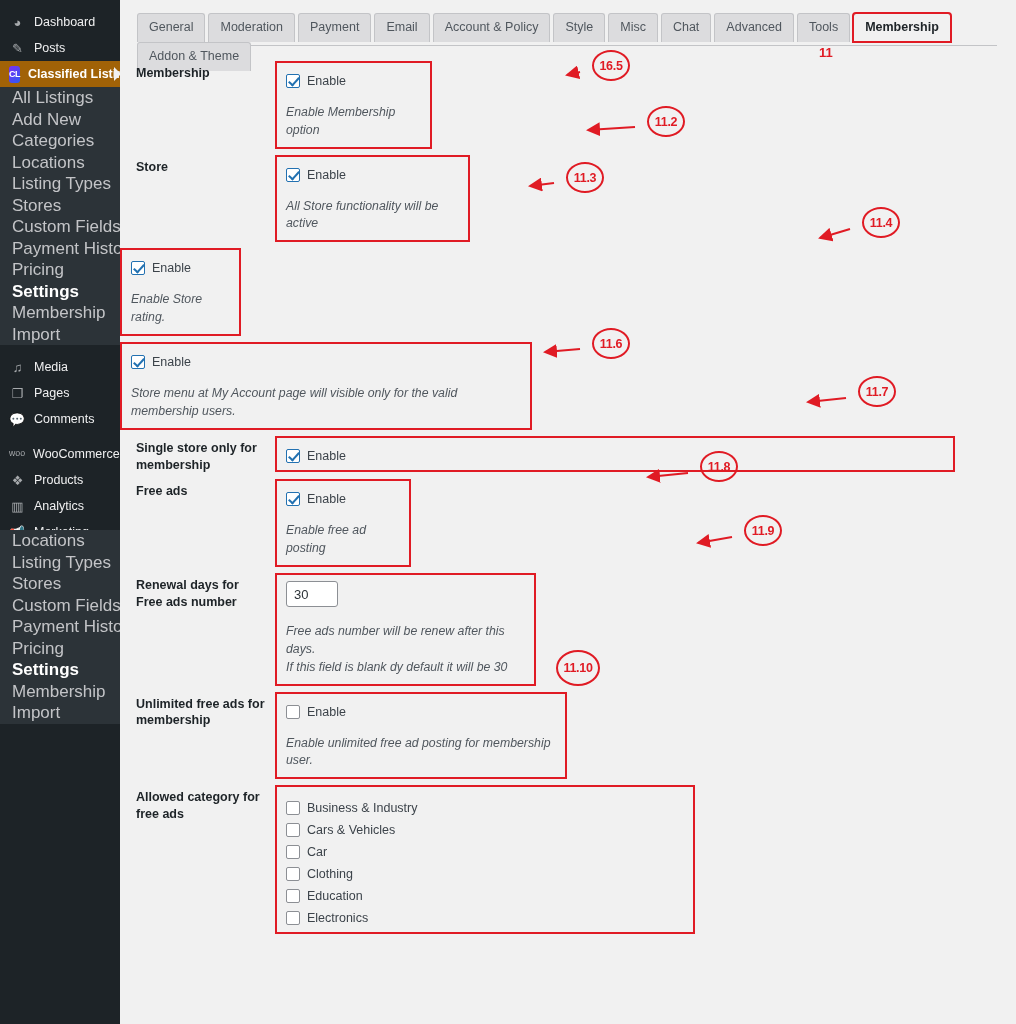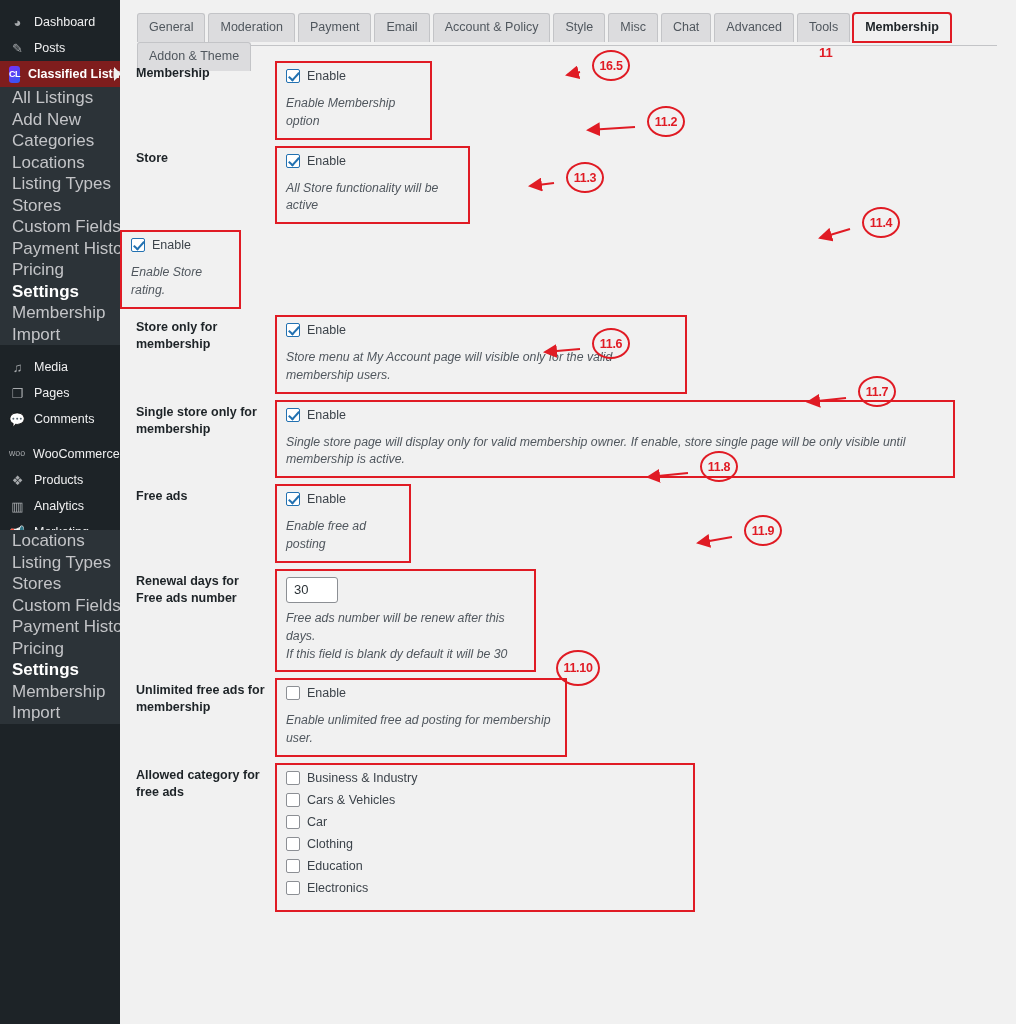--- a/index.html
+++ b/index.html
@@ -20,21 +20,21 @@
     background:#1d2327; color:#c3c4c7; overflow:hidden;
   }
   .menu-top{ padding-top:0; }
   .m-item{
     display:flex; align-items:center; gap:8px;
     height:26px; padding:0 8px 0 9px;
     font-size:12.5px; color:#f0f0f1; font-weight:400; cursor:pointer;
     white-space:nowrap;
   }
   .m-item .ic{ width:17px; text-align:center; font-size:13px; color:#a7aaad; line-height:1; display:inline-block;}
-  .m-item.current{ background:#7f1d1d; color:#fff; position:relative; font-weight:600;}
+  .m-item.current{ background:#a16207; color:#fff; position:relative; font-weight:600;}
   .m-item.current:after{
     content:""; position:absolute; right:-1px; top:50%; transform:translateY(-50%);
     border-style:solid; border-width:7px 0 7px 7px;
     border-color:transparent transparent transparent #f1f1f1;
   }
   .m-gap{ height:9px; }
   .sub{
     background:#2c3338;
   }
   .sub .s-item{
@@ -91,32 +91,32 @@
   .row{ position:relative; display:flex; }
   .rlabel{
     width:155px; min-width:155px; padding:10px 10px 0 16px;
     font-size:12.5px; font-weight:700; color:#1d2327; line-height:1.35;
   }
   .rfield{ position:relative; padding-top:6px; }
   .fbox{
     border:2px solid #e01b24; background:transparent;
     padding:6px 9px 7px 9px;
   }
-  .chk-line{ display:flex; align-items:flex-start; gap:7px; height:19px; }
+  .chk-line{ display:flex; align-items:flex-end; gap:7px; height:19px; }
   .cb{
     width:14px;height:14px;min-width:14px;border:1px solid #8c8f94;border-radius:2px;
     background:#fff; position:relative; display:inline-block;
   }
   .cb.on{ border-color:#2271b1; }
   .cb.on:after{
     content:""; position:absolute; left:4px; top:0px; width:4px; height:9px;
     border:solid #2271b1; border-width:0 2px 2px 0; transform:rotate(42deg);
   }
   .chk-label{ font-size:12.5px; color:#3c434a; }
-  .hint{ font-style:italic; font-size:12.3px; color:#50575e; margin-top:7px; line-height:1.45; }
+  .hint{ font-style:italic; font-size:12.3px; color:#50575e; margin-top:16px; line-height:1.45; }
   .numinput{
     width:52px; height:26px; border:1px solid #8c8f94; border-radius:3px;
     background:#fff; font-size:13px; color:#2c3338; padding:0 7px;
     font-family:"Liberation Sans", sans-serif; display:block;
   }
   .catlist .chk-line{ height:22px; }
 
   
   .annot{
     position:absolute; color:#e01b24; font-weight:700; font-size:12.5px;
@@ -261,40 +261,38 @@
           <div class="fbox" style="width: 121px;">
             <div class="chk-line">
               <span class="cb on"></span>
               <span class="chk-label">Enable</span>
             </div>
             <div class="hint">Enable Store rating.</div>
           </div>
         </div>
       </div>
       <div class="row">
-        <div class="rlabel">Store only for membership</div>
         <div class="rfield">
           <div class="fbox" style="width: 412px;">
             <div class="chk-line">
               <span class="cb on"></span>
               <span class="chk-label">Enable</span>
             </div>
             <div class="hint">Store menu at My Account page will visible only for the valid membership users.</div>
           </div>
         </div>
       </div>
       <div class="row">
         <div class="rlabel">Single store only for membership</div>
         <div class="rfield">
           <div class="fbox" style="width: 680px;">
             <div class="chk-line">
               <span class="cb on"></span>
               <span class="chk-label">Enable</span>
             </div>
-            <div class="hint">Single store page will display only for valid membership owner. If enable, store single page will be only visible until membership is active.</div>
           </div>
         </div>
       </div>
       <div class="row">
         <div class="rlabel">Free ads</div>
         <div class="rfield">
           <div class="fbox" style="width: 136px;">
             <div class="chk-line">
               <span class="cb on"></span>
               <span class="chk-label">Enable</span>

